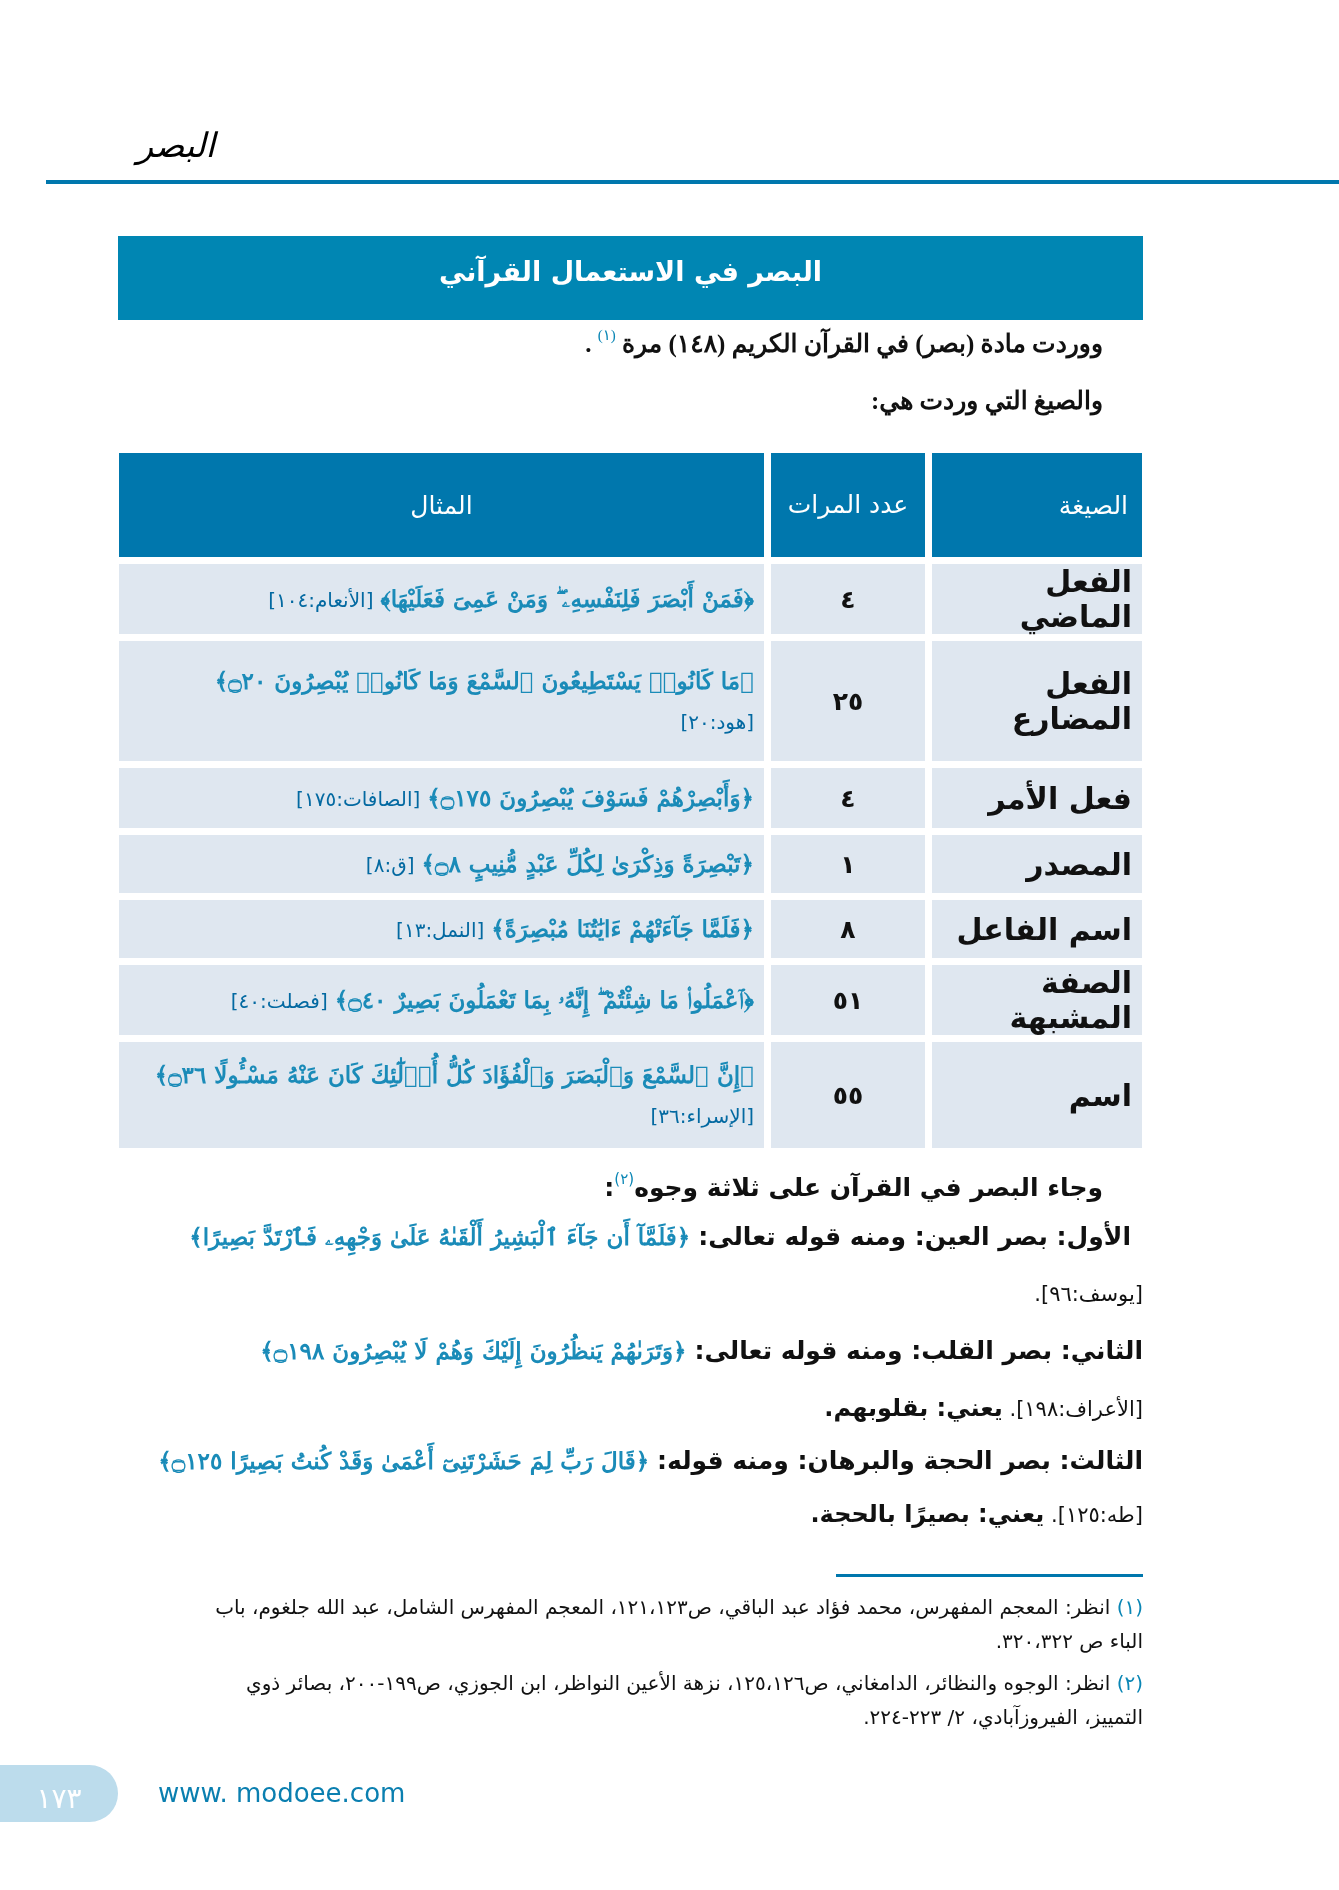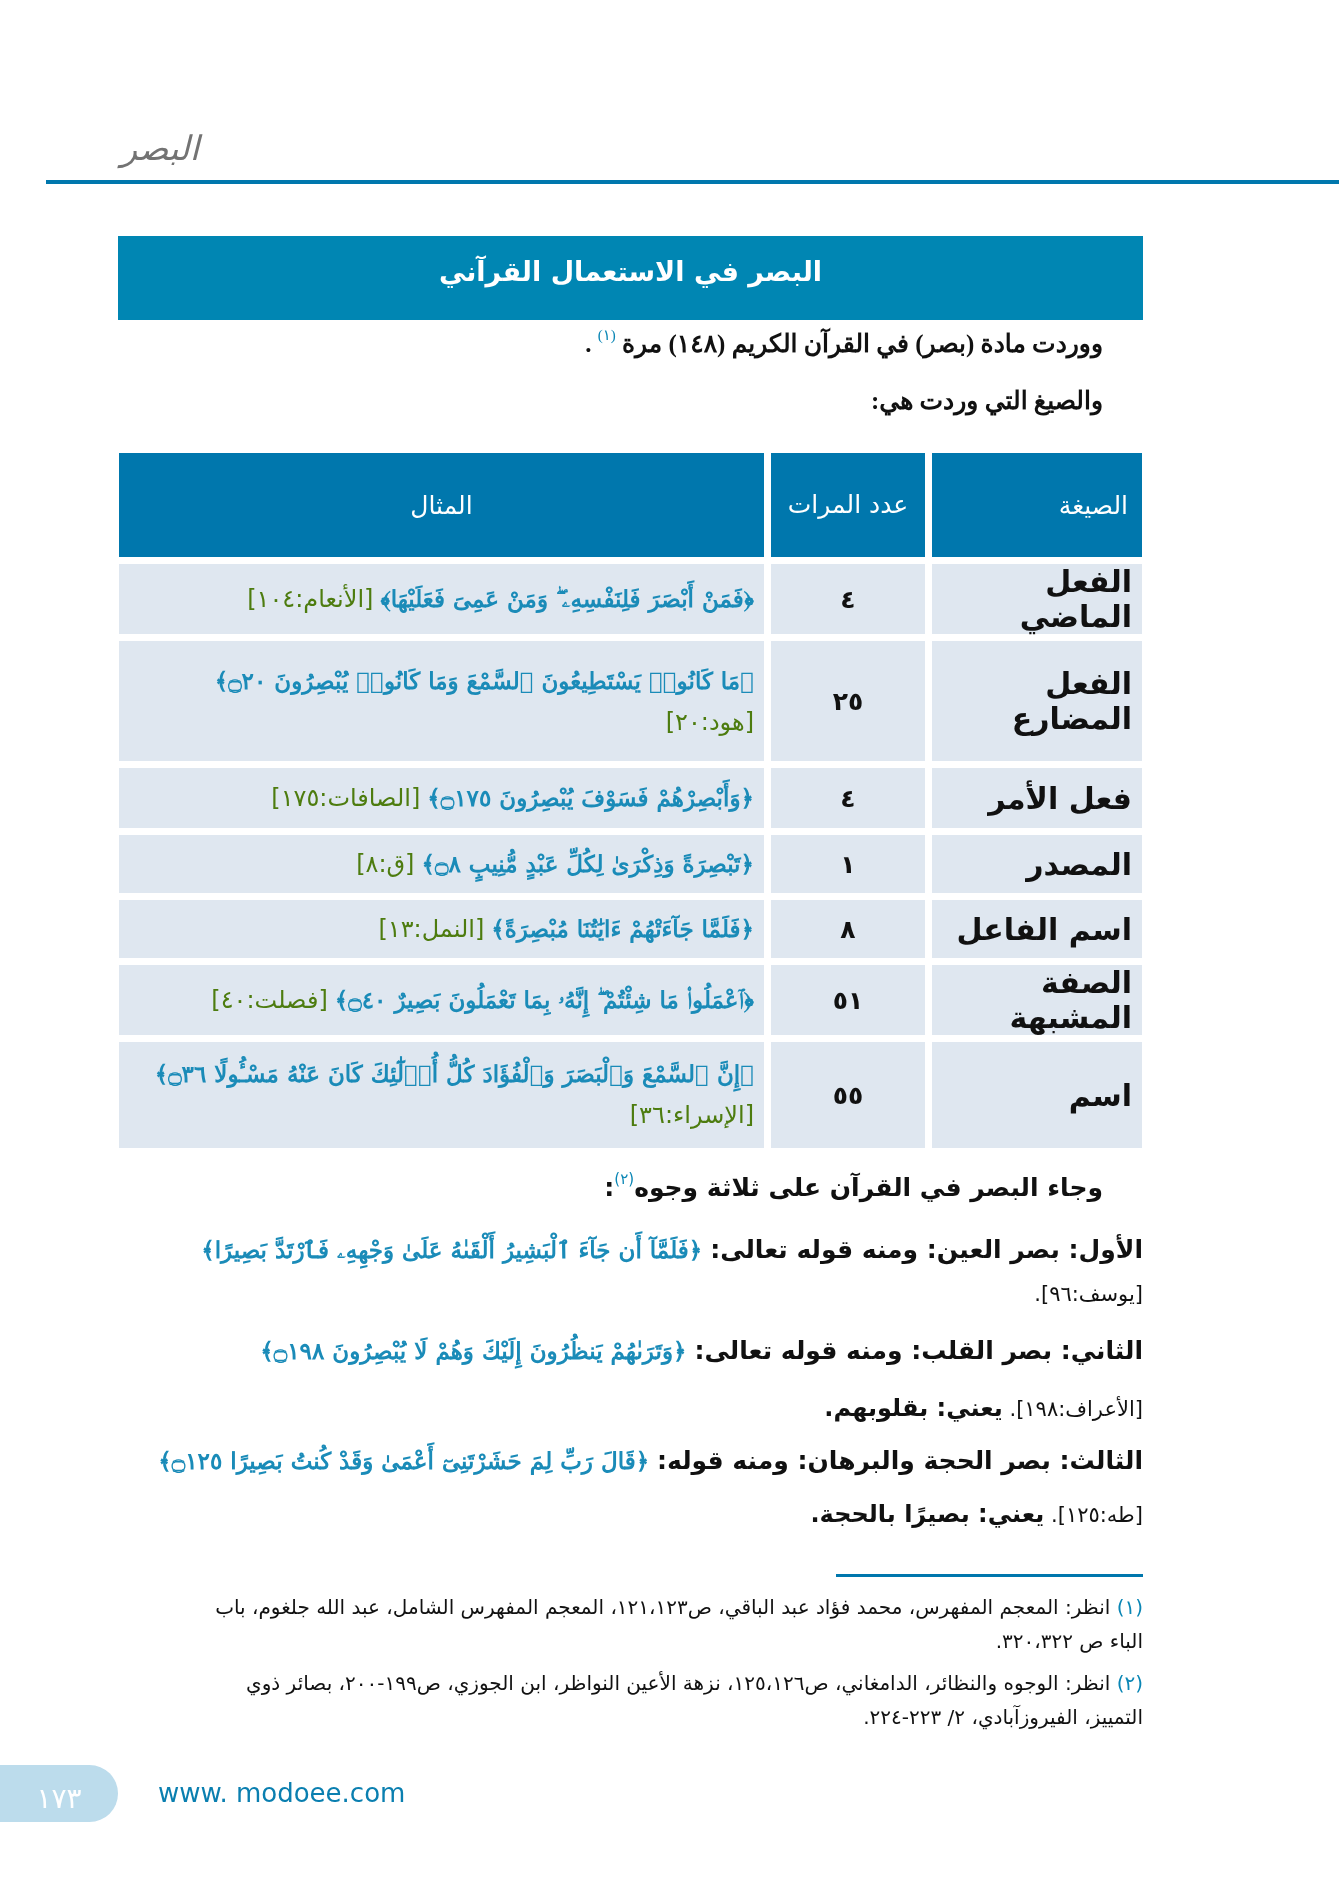--- a/index.html
+++ b/index.html
@@ -5,22 +5,22 @@
     html, body { margin: 0; padding: 0; }
     body {
       width: 1339px; height: 1890px; position: relative; overflow: hidden;
       background: #ffffff; color: #111;
       font-family: "DejaVu Sans", sans-serif;
     }
     .abs { position: absolute; }
     .rtl { direction: rtl; }
     .running-title {
       left: 105px; top: 118px; width: 110px; height: 60px;
-      color: #737373; font-size: 34px; font-family: Liberation Sans, sans-serif;
-      font-style: italic; text-align: center; line-height: 60px;
+      color: #000000; font-size: 34px; font-family: Liberation Mono, monospace;
+      font-style: italic; text-align: right; line-height: 60px;
     }
     .top-rule { left: 46px; top: 180px; width: 1293px; height: 4px; background: #0077ad; }
     .title-bar {
       left: 118px; top: 236px; width: 1025px; height: 84px; background: #0086b3;
       color: #fff; font-size: 27px; font-weight: bold; text-align: center; line-height: 72px;
     }
     .para {
       right: 236px; font-size: 25px; font-weight: bold; text-align: center; white-space: nowrap; font-family: Liberation Serif, serif;
     }
     .sup { color: #0a86b5; font-size: 15px; vertical-align: 12px; font-weight: normal; }
@@ -33,21 +33,21 @@
       padding: 0 8px;
     }
     table.forms th.h-form { text-align: right; padding-right: 14px; }
     table.forms th.h-count { text-align: center; line-height: 38px; }
     table.forms th.h-example { text-align: center; margin-top: 40px; }
     table.forms td { background: #dfe7f0; padding: 0 10px; }
     td.form { width: 190px; font-size: 30px; font-weight: bold; text-align: right; }
     td.count { width: 134px; font-size: 25px; font-weight: bold; text-align: center; }
     td.example { font-size: 22px; text-align: right; line-height: 40px; }
     .verse { color: #1a8bb8; font-family: "DejaVu Serif", serif; font-size: 23px; font-weight: bold; }
-    .ref { color: #4d7c0f; font-size: 24px; }
+    .ref { color: #0369a1; font-size: 20px; }
     .ref-line { display: block; text-align: right; }
     .body-line { right: 236px; font-size: 25px; text-align: right; white-space: nowrap; }
     .body-line b { font-weight: bold; }
     .cite-line { right: 196px; font-size: 21px; text-align: right; white-space: nowrap; }
     .fn-rule { left: 836px; top: 1574px; width: 307px; height: 3px; background: #0077ad; }
     .fn { right: 196px; width: 950px; font-size: 20px; text-align: right; line-height: 34px; }
     .fn-num { color: #0a86b5; }
     .page-pill {
       left: 0; top: 1765px; width: 118px; height: 57px; background: #bcdcec;
       border-radius: 0 34px 34px 0; color: #fff; font-size: 28px; text-align: center; line-height: 67px;
@@ -134,21 +134,21 @@
         <span class="ref">[الإسراء:٣٦]</span>
       </td>
     </tr>
   </tbody>
 </table>
 
 <div class="abs body-line rtl" style="top:1170px;">
   <b>وجاء البصر في القرآن على ثلاثة وجوه</b><span class="sup">(٢)</span><b>:</b>
 </div>
 
-<div class="abs body-line rtl" style="top:1222px; right:196px;margin-top:13px;">
+<div class="abs body-line rtl" style="top:1222px; right:208px;">
   <b>الأول: بصر العين: ومنه قوله تعالى:</b>
   <span class="verse">﴿فَلَمَّآ أَن جَآءَ ٱلْبَشِيرُ أَلْقَىٰهُ عَلَىٰ وَجْهِهِۦ فَٱرْتَدَّ بَصِيرًا﴾</span>
 </div>
 <div class="abs cite-line rtl" style="top:1282px;">
   <span>[يوسف:٩٦].</span>
 </div>
 
 <div class="abs body-line rtl" style="top:1336px; right:196px;">
   <b>الثاني: بصر القلب: ومنه قوله تعالى:</b>
   <span class="verse">﴿وَتَرَىٰهُمْ يَنظُرُونَ إِلَيْكَ وَهُمْ لَا يُبْصِرُونَ ۝١٩٨﴾</span>

